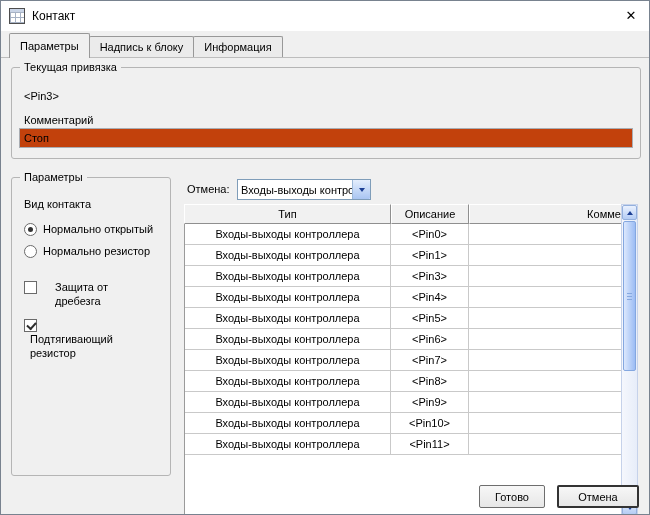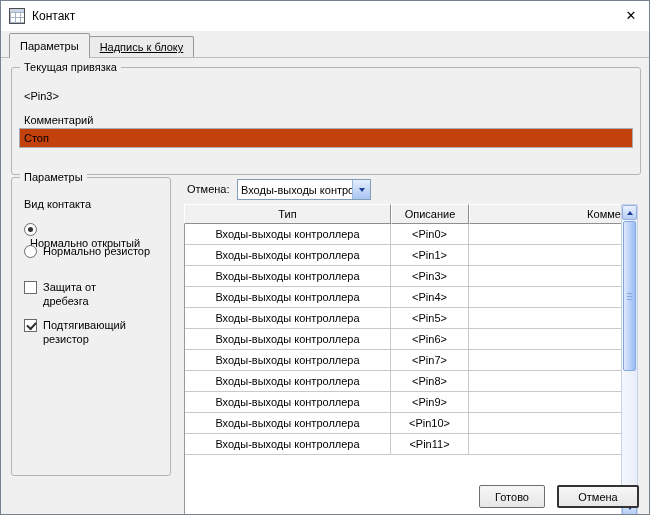--- a/index.html
+++ b/index.html
@@ -17,46 +17,46 @@
               repeating-linear-gradient(90deg,#a7b2c4 0 1px,rgba(0,0,0,0) 1px 5px);}
   .win-title{position:absolute;left:31px;top:8px;font-size:12px;text-align:right;}
   .close-btn{position:absolute;right:0;top:0;width:36px;height:29px;display:flex;
              align-items:center;justify-content:center;font-size:13px;cursor:default;}
 
   
   .tab-baseline{position:absolute;left:0;right:0;top:56px;height:1px;background:#bdbdbd;}
   .tabs{position:absolute;left:8px;top:32px;height:25px;display:flex;align-items:flex-end;z-index:1;}
   .tab{box-sizing:border-box;height:21px;margin-bottom:1px;padding:0 10px;display:flex;align-items:center;
        background:#ebebeb;border:1px solid #989898;border-bottom:none;border-radius:2px 2px 0 0;}
-  .tab + .tab{margin-left:-1px;text-decoration:underline;}
+  .tab + .tab{margin-left:-1px;}
   .tab.active{height:25px;margin-bottom:0;background:#f0f0f0;position:relative;z-index:2;}
 
   
   .group{position:absolute;box-sizing:border-box;border:1px solid #b5b5b5;border-radius:3px;}
   .legend{position:absolute;top:-8px;left:8px;background:#f0f0f0;padding:0 4px;line-height:14px;}
-  .g-binding{left:10px;top:66px;width:630px;height:108px;padding-left:37px;}
+  .g-binding{left:10px;top:66px;width:630px;height:92px;padding-left:37px;}
   .pin-value{position:absolute;left:12px;top:22px;}
   .comment-label{position:absolute;left:12px;top:46px;}
   .comment-input{position:absolute;left:7px;top:60px;width:614px;height:20px;box-sizing:border-box;
                  border:1px solid #a9adb3;background:#c2410c;font-family:inherit;font-size:11px;padding:2px 4px;}
 
   .g-params{left:10px;top:176px;width:160px;height:299px;}
   .kind-label{position:absolute;left:12px;top:20px;}
   .ctrl{position:absolute;left:12px;display:flex;align-items:flex-start;cursor:default;}
   .ctrl .txt{margin-left:6px;line-height:14px;}
   .ctrl.two .txt{width:84px;}
   .radio{width:13px;height:13px;box-sizing:border-box;border:1px solid #6a6a6a;border-radius:50%;
          background:#fff;position:relative;flex:none;margin-top:1px;}
   .radio .dot{display:none;position:absolute;left:3px;top:3px;width:5px;height:5px;border-radius:50%;background:#333;}
   .ctrl.on .radio .dot{display:block;}
   .checkbox{width:13px;height:13px;box-sizing:border-box;border:1px solid #6a6a6a;background:#fff;position:relative;flex:none;margin-top:1px;}
   .checkbox .mark{display:none;position:absolute;left:2px;top:2px;width:7px;height:4px;
                   border-left:2px solid #2f2f2f;border-bottom:2px solid #2f2f2f;transform:rotate(-48deg);}
   .ctrl.on .checkbox .mark{display:block;}
-  #r-open{top:44px;flex-direction:column;} #r-closed{top:66px;} #c-debounce{top:102px;} #c-pullup{top:140px;}
+  #r-open{top:44px;} #r-closed{top:66px;} #c-debounce{top:102px;gap:12px;} #c-pullup{top:140px;flex-direction:column;}
 
   
   .filter-label{position:absolute;left:186px;top:182px;}
   .combo{position:absolute;left:236px;top:178px;width:134px;height:21px;box-sizing:border-box;
          border:1px solid #7f9db9;background:#fff;display:flex;align-items:center;}
   .combo-text{flex:1;padding:0 3px;white-space:nowrap;overflow:hidden;}
   .combo-btn{flex:none;width:17px;align-self:stretch;display:flex;align-items:center;justify-content:center;
              background:linear-gradient(#e4eefd,#a9c5f2);border-left:1px solid #9db9d9;border-radius:0 1px 1px 0;}
   .tri-down{width:0;height:0;border-left:3px solid rgba(0,0,0,0);border-right:3px solid rgba(0,0,0,0);border-top:4px solid #1c3f94;}
   .tri-up{width:0;height:0;border-left:3px solid rgba(0,0,0,0);border-right:3px solid rgba(0,0,0,0);border-bottom:4px solid #1c3f94;}
@@ -114,20 +114,21 @@
     <span class="win-title">Контакт</span>
     <div class="close-btn">
       <span>✕</span>
     </div>
   </div>
 
   <div class="tab-baseline"></div>
   <div class="tabs">
     <div class="tab active">Параметры</div>
     <div class="tab">Надпись к блоку</div>
+    <div class="tab">Информация</div>
   </div>
 
   <div class="group g-binding">
     <span class="legend">Текущая привязка</span>
     <span class="pin-value">&lt;Pin3&gt;</span>
     <span class="comment-label">Комментарий</span>
     <input class="comment-input" value="Стоп" style="">
   </div>
 
   <div class="group g-params">

